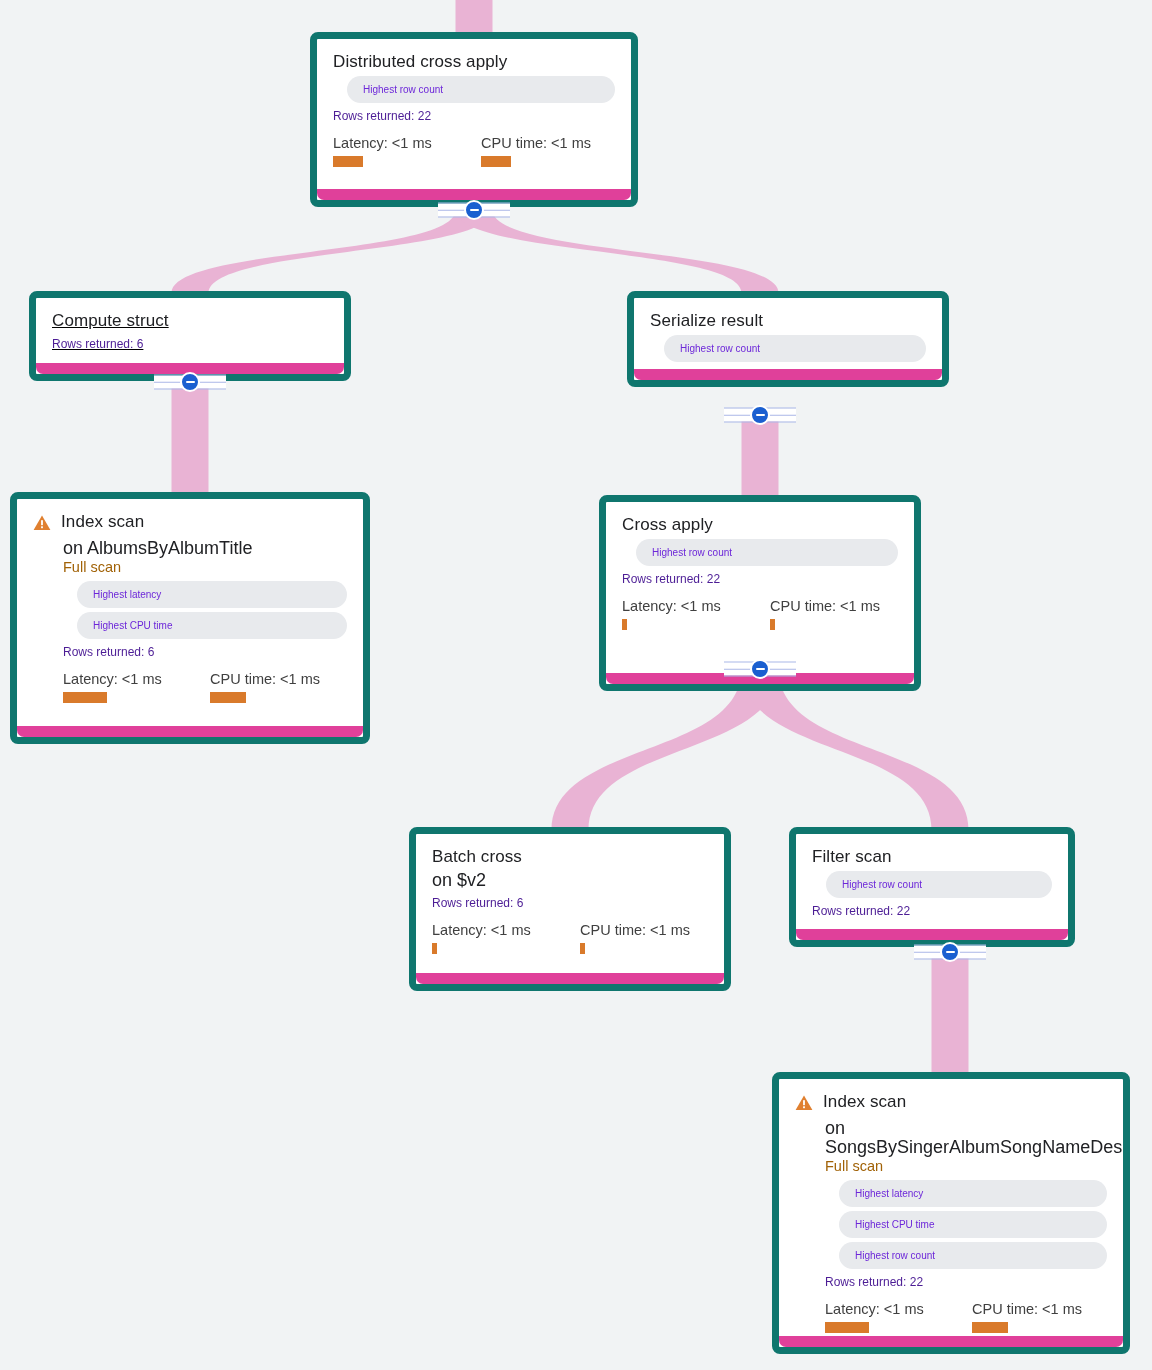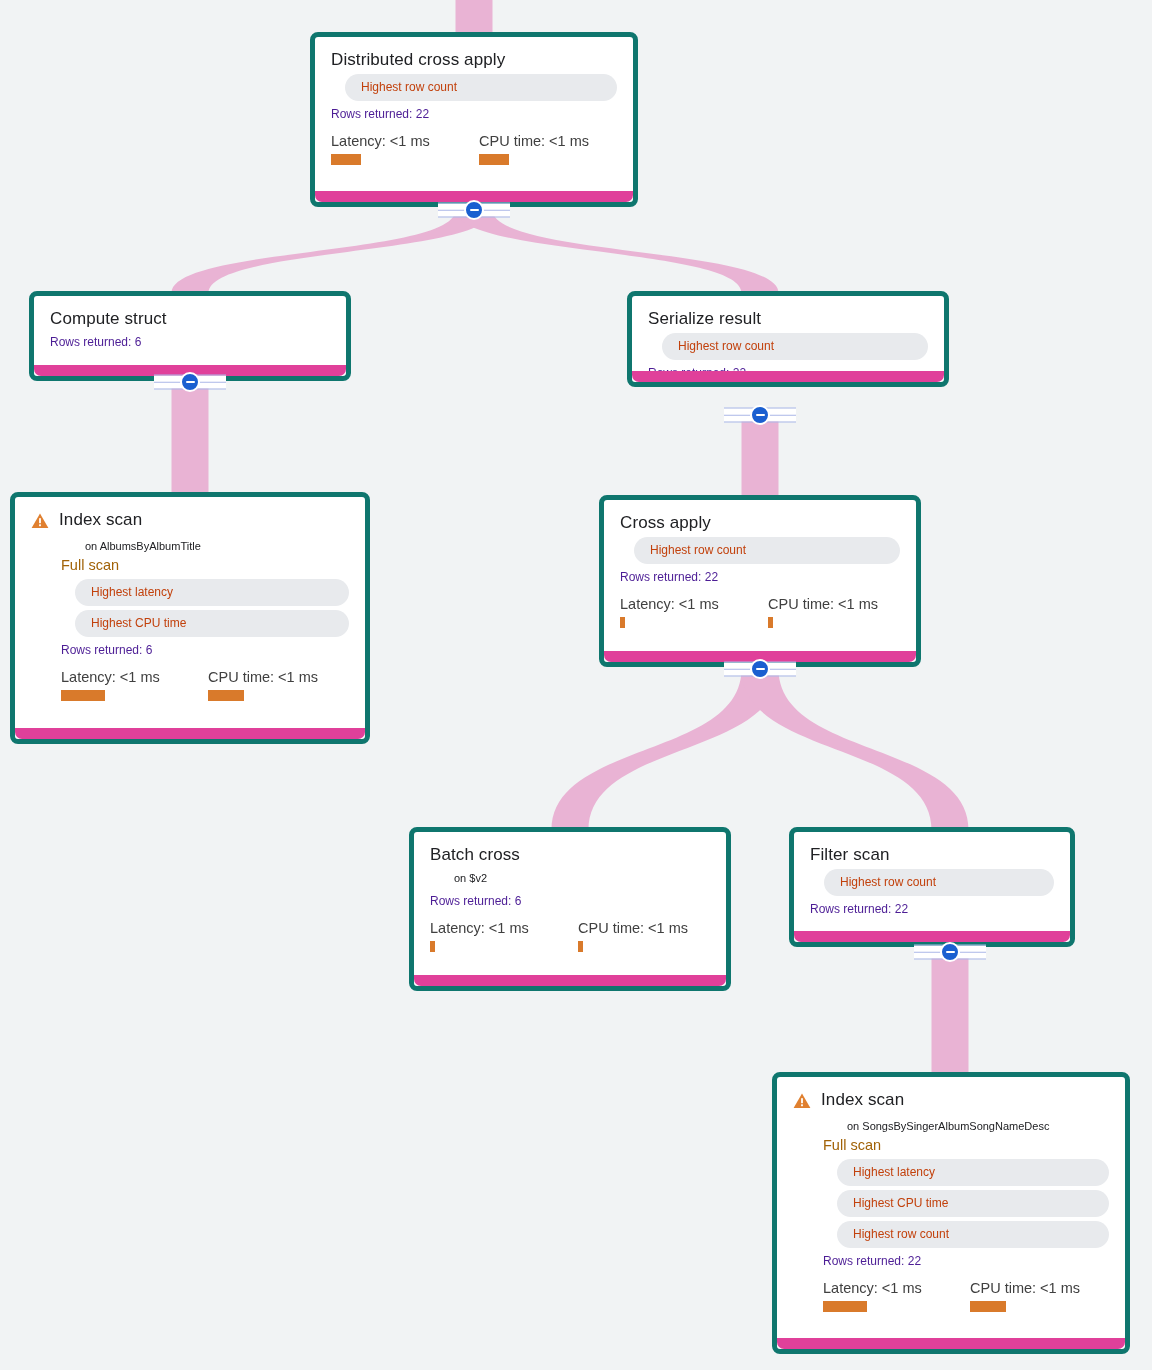--- a/index.html
+++ b/index.html
@@ -9,42 +9,42 @@
     font-family:"Liberation Sans",sans-serif;
     position:relative;
     overflow:hidden;
   }
   #graph{position:absolute;inset:0;}
   #edge-layer{position:absolute;left:0;top:0;width:1152px;height:1370px;pointer-events:none;}
 
   .node{
     position:absolute;
     background:#ffffff;
-    border:5px solid #0f766e;
+    border:7px solid #0f766e;
     border-radius:8px;
     box-sizing:border-box;
     padding:12px 16px 0 16px;
     overflow:hidden;
   }
   .node .title-row{display:flex;align-items:flex-start;gap:10px;}
   .node .warn-icon{flex:0 0 auto;margin-top:4px;}
   .node .title{
     font-size:17px;color:#202124;font-weight:500;line-height:21px;
     letter-spacing:.1px;
   }
   .node .body{margin-top:4px;}
   .node.has-warn .body{margin-left:30px;}
-  .subtitle{font-size:11px;color:#202124;line-height:19px;margin-left:24px;}
+  .subtitle{font-size:18px;color:#202124;line-height:19px;}
   .subnote{font-size:14.5px;color:#a16207;line-height:19px;}
   .chip{
     display:inline-block;
     background:#e8eaed;
-    color:#c2410c;
+    color:#6d28d9;
     border-radius:14px;
-    font-size:12px;
+    font-size:10px;
     line-height:17px;
     padding:5px 16px;
     margin:4px 0 0 14px;
   }
   .chip-row{display:block;}
   .rows{font-size:12px;color:#4c1d95;line-height:19px;margin-top:4px;}
   .metrics{display:flex;margin-top:8px;}
   .metric{}
   .metric .mlabel{font-size:14.5px;color:#404040;line-height:19px;white-space:nowrap;}
   .metric .mbar{height:11px;background:#d97a2b;margin-top:3px;}
@@ -124,21 +124,21 @@
         </div>
       </div>
     </div>
     <div class="bottombar"></div>
   </div>
   <div class="handle" style="left:474px;top:210px;">
     <div class="lines"></div>
     <div class="knob"></div>
   </div>
 
-  <div class="node" style="left:29px;top:291px;width:322px;height:90px;">
+  <div class="node" style="left:29px;top:291px;width:322px;height:90px;text-decoration:underline;">
     <div class="title-row">
       <div class="title">Compute struct</div>
     </div>
     <div class="body">
       <div class="rows">Rows returned: 6</div>
     </div>
     <div class="bottombar"></div>
   </div>
   <div class="handle" style="left:190px;top:382px;">
     <div class="lines"></div>
@@ -184,21 +184,21 @@
         </div>
         <div class="metric">
           <div class="mlabel">CPU time: &lt;1 ms</div>
           <div class="mbar" style="width:36px;"></div>
         </div>
       </div>
     </div>
     <div class="bottombar"></div>
   </div>
 
-  <div class="node" style="left:599px;top:495px;width:322px;height:172px;">
+  <div class="node" style="left:599px;top:495px;width:322px;height:196px;">
     <div class="title-row">
       <div class="title">Cross apply</div>
     </div>
     <div class="body">
       <span class="chip chip-row">Highest row count</span>
       <div class="rows">Rows returned: 22</div>
       <div class="metrics">
         <div class="metric" style="width:148px;">
           <div class="mlabel">Latency: &lt;1 ms</div>
           <div class="mbar" style="width:5px;"></div>

